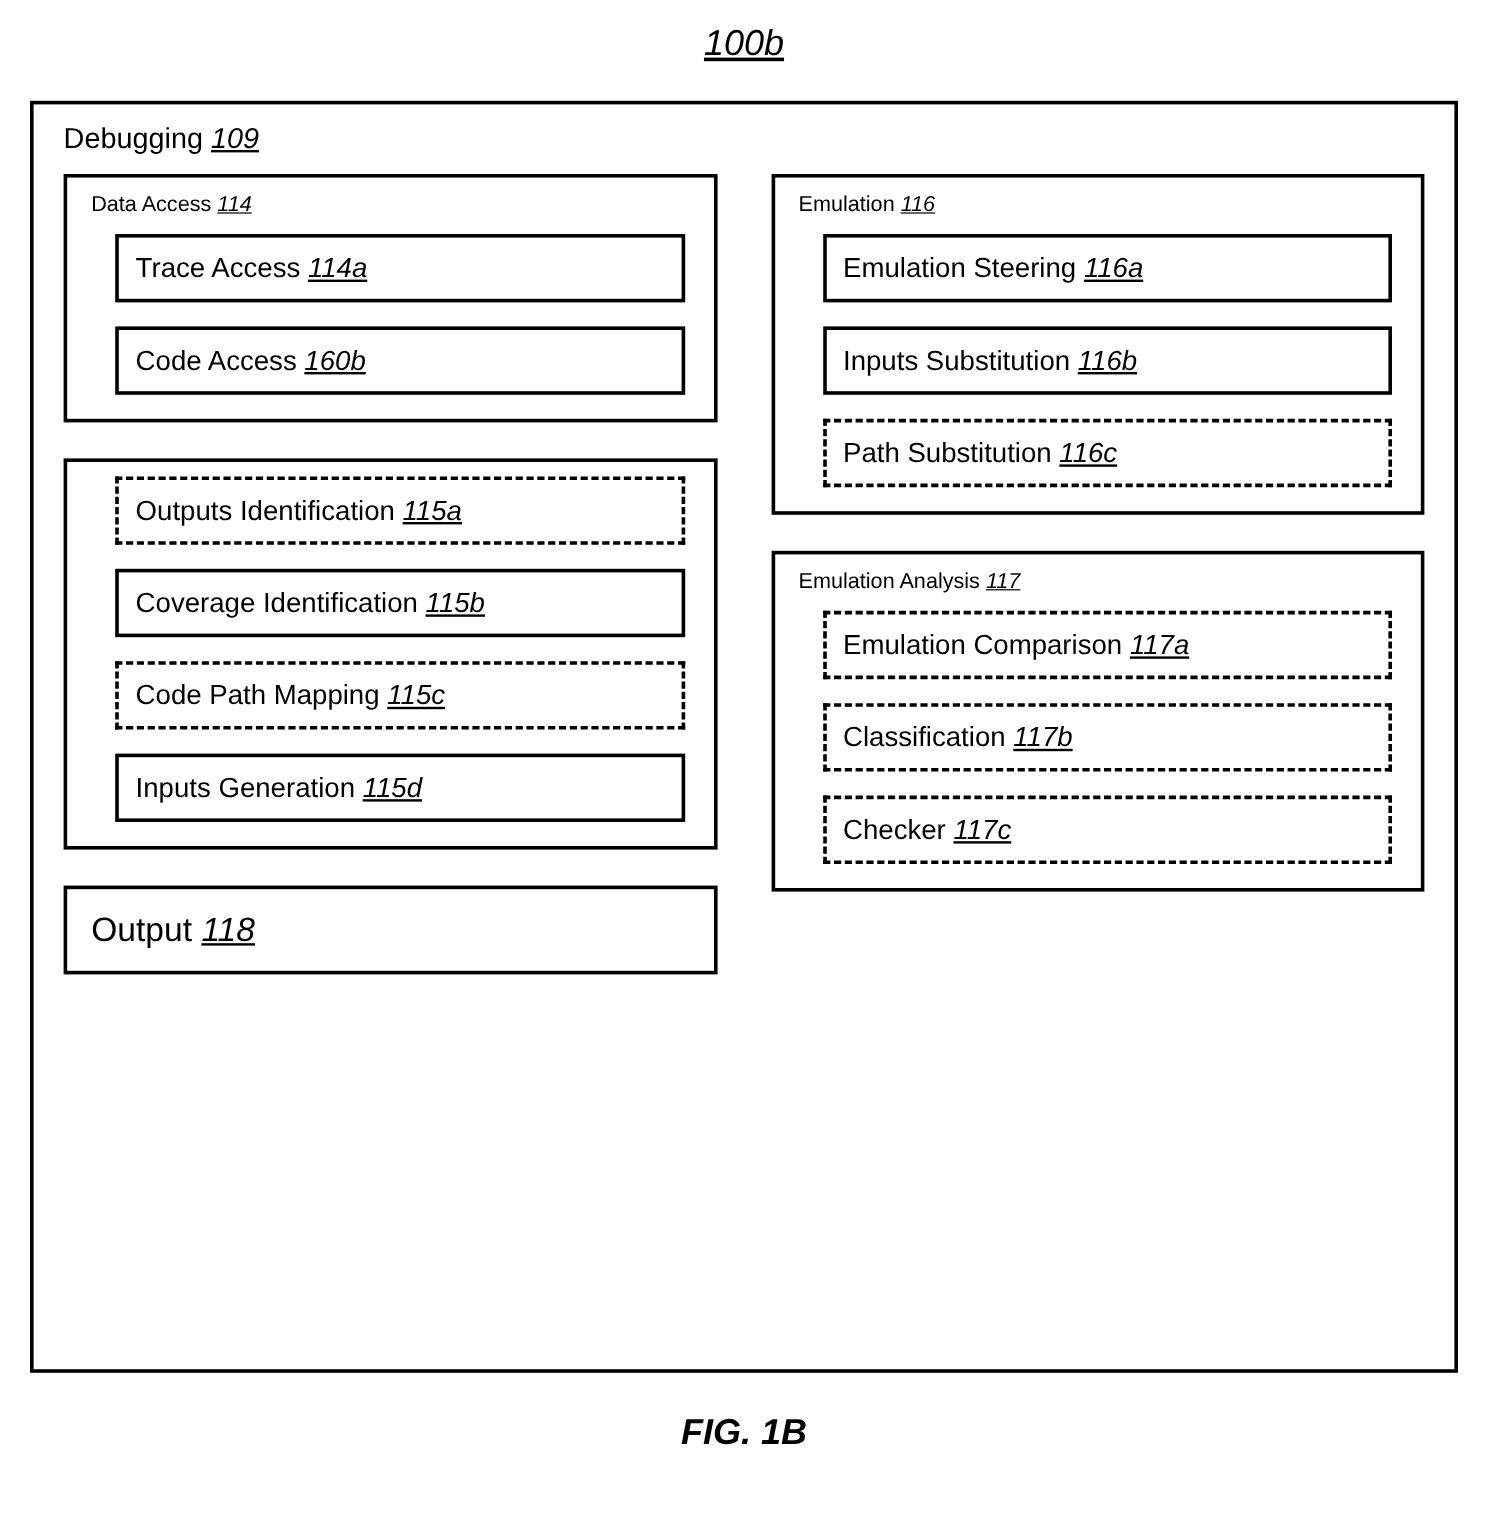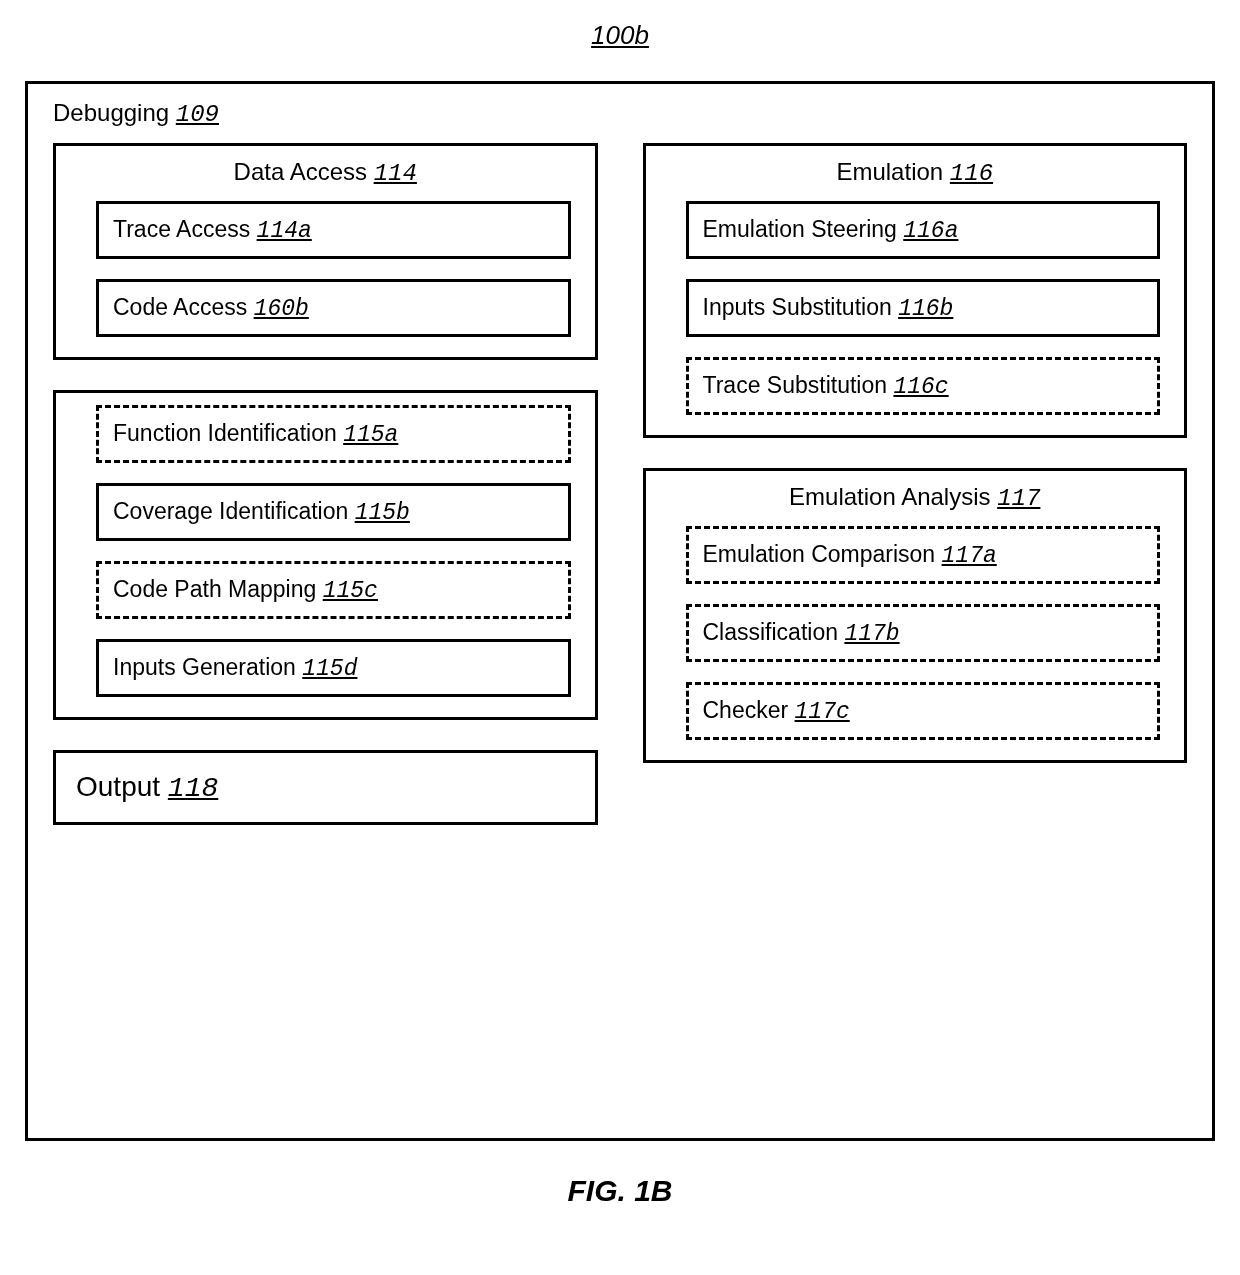--- a/index.html
+++ b/index.html
@@ -11,58 +11,56 @@
     color: #000;
   }
   .page {
     width: 1240px;
     height: 1275px;
     position: relative;
     padding: 20px 25px 0 25px;
   }
   .figure-id {
     text-align: center;
-    font-size: 26px;
+    font-size: 30px;
     font-style: italic;
     text-decoration: underline;
     margin-bottom: 30px;
   }
   .outer {
     border: 3px solid #000;
     padding: 15px 25px 25px 25px;
     height: 1060px;
     position: relative;
   }
   .outer-title {
     font-size: 24px;
     margin-bottom: 15px;
   }
   .ref {
     font-style: italic;
     text-decoration: underline;
-    font-family: Liberation Mono, monospace;
   }
   .columns {
     display: flex;
     gap: 45px;
   }
   .col {
     flex: 1;
     display: flex;
     flex-direction: column;
     gap: 30px;
   }
   .module {
     border: 3px solid #000;
     padding: 12px 20px 20px 20px;
   }
   .module-title {
-    font-size: 24px;
+    font-size: 18px;
     margin-bottom: 14px;
-    text-align: center;
   }
   .items {
     display: flex;
     flex-direction: column;
     gap: 20px;
     padding-left: 20px;
     padding-right: 4px;
   }
   .item {
     border: 3px solid #000;
@@ -108,21 +106,21 @@
             <span class="ref">114</span>
           </div>
           <div class="items">
               <div class="item"><span>Trace Access </span><span class="ref">114a</span></div>
               <div class="item"><span>Code Access </span><span class="ref">160b</span></div>
             </div>
         </div>
 
         <div class="module">
           <div class="items">
-              <div class="item dashed"><span>Function Identification </span><span class="ref">115a</span></div>
+              <div class="item dashed"><span>Outputs Identification </span><span class="ref">115a</span></div>
               <div class="item"><span>Coverage Identification </span><span class="ref">115b</span></div>
               <div class="item dashed"><span>Code Path Mapping </span><span class="ref">115c</span></div>
               <div class="item"><span>Inputs Generation </span><span class="ref">115d</span></div>
             </div>
         </div>
 
         <div class="output-module">
           <span>Output</span>
           <span class="ref">118</span>
         </div>
@@ -132,21 +130,21 @@
       <div class="col">
 
         <div class="module">
           <div class="module-title">
             <span>Emulation</span>
             <span class="ref">116</span>
           </div>
           <div class="items">
               <div class="item"><span>Emulation Steering </span><span class="ref">116a</span></div>
               <div class="item"><span>Inputs Substitution </span><span class="ref">116b</span></div>
-              <div class="item dashed"><span>Trace Substitution </span><span class="ref">116c</span></div>
+              <div class="item dashed"><span>Path Substitution </span><span class="ref">116c</span></div>
             </div>
         </div>
 
         <div class="module">
           <div class="module-title">
             <span>Emulation Analysis</span>
             <span class="ref">117</span>
           </div>
           <div class="items">
               <div class="item dashed"><span>Emulation Comparison </span><span class="ref">117a</span></div>

